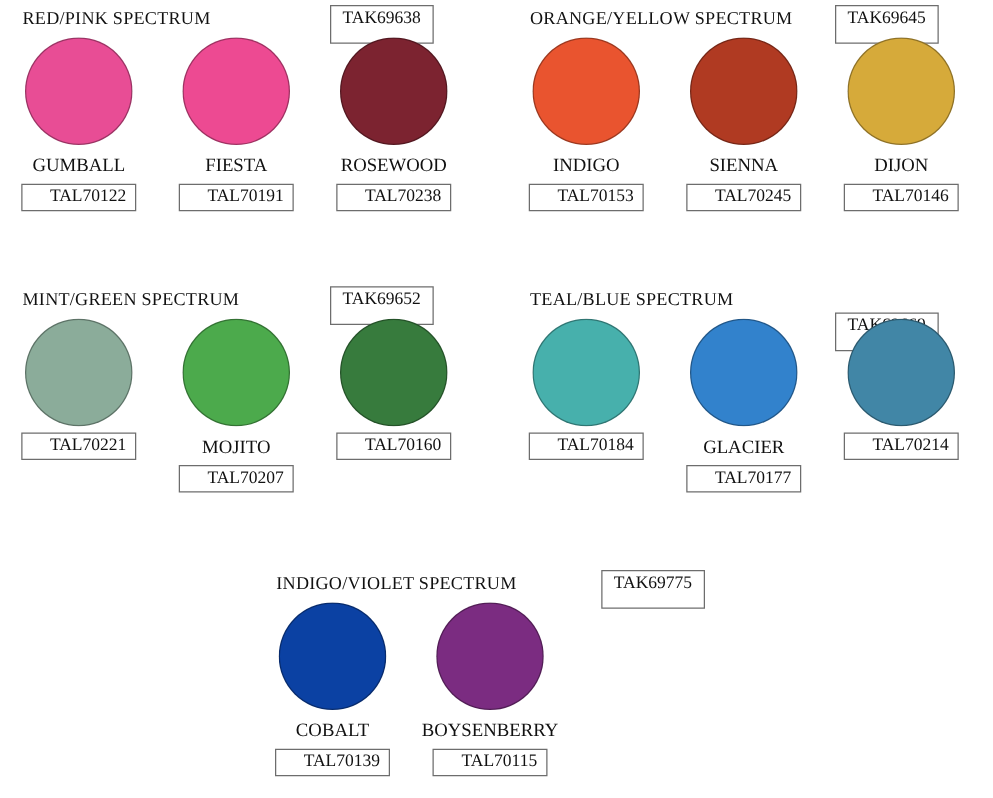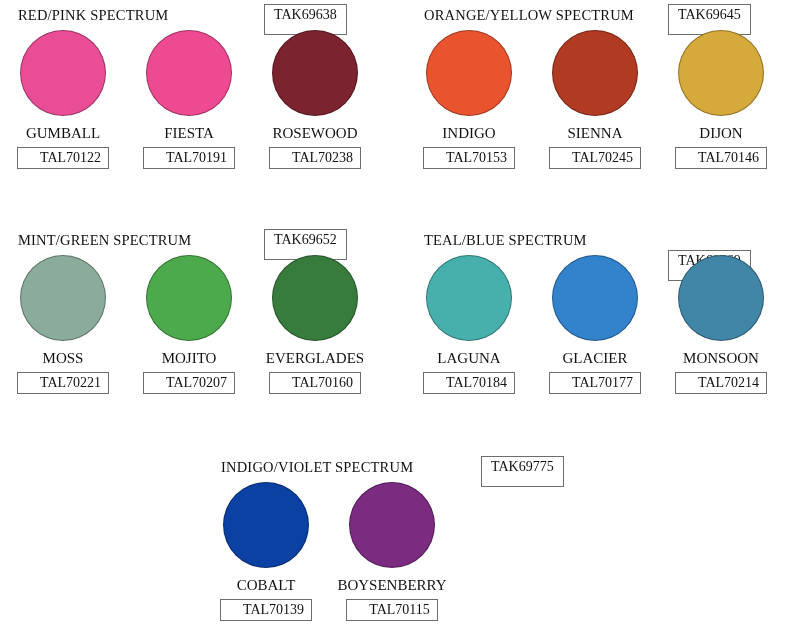--- a/index.html
+++ b/index.html
@@ -146,55 +146,51 @@
   </div>
 
   <div class="group" style="left:0px; top:231px;">
     <div class="group-head">
       <div class="group-title">MINT/GREEN SPECTRUM</div>
       <div class="tak-box" style="left:264px;">TAK69652</div>
     </div>
     <div class="swatch-row">
       <div class="swatch">
         <div class="dot" style="background:#8BAC9A;"></div>
-        <div class="swatch-name">MOSS</div>
         <div class="tal-box">TAL70221</div>
       </div>
       <div class="swatch">
         <div class="dot" style="background:#4CAA4C;"></div>
         <div class="swatch-name">MOJITO</div>
         <div class="tal-box">TAL70207</div>
       </div>
       <div class="swatch">
         <div class="dot" style="background:#377B3D;"></div>
-        <div class="swatch-name">EVERGLADES</div>
         <div class="tal-box">TAL70160</div>
       </div>
     </div>
   </div>
 
   <div class="group" style="left:406px; top:231px;">
     <div class="group-head">
       <div class="group-title">TEAL/BLUE SPECTRUM</div>
       <div class="tak-box" style="left:262px;margin-top:21px;">TAK69669</div>
     </div>
     <div class="swatch-row">
       <div class="swatch">
         <div class="dot" style="background:#47B0AC;"></div>
-        <div class="swatch-name">LAGUNA</div>
         <div class="tal-box">TAL70184</div>
       </div>
       <div class="swatch">
         <div class="dot" style="background:#3282CC;"></div>
         <div class="swatch-name">GLACIER</div>
         <div class="tal-box">TAL70177</div>
       </div>
       <div class="swatch">
         <div class="dot" style="background:#4186A6;"></div>
-        <div class="swatch-name">MONSOON</div>
         <div class="tal-box">TAL70214</div>
       </div>
     </div>
   </div>
 
   <div class="group" style="left:203px; top:458px;">
     <div class="group-head">
       <div class="group-title">INDIGO/VIOLET SPECTRUM</div>
       <div class="tak-box" style="left:278px;">TAK69775</div>
     </div>

